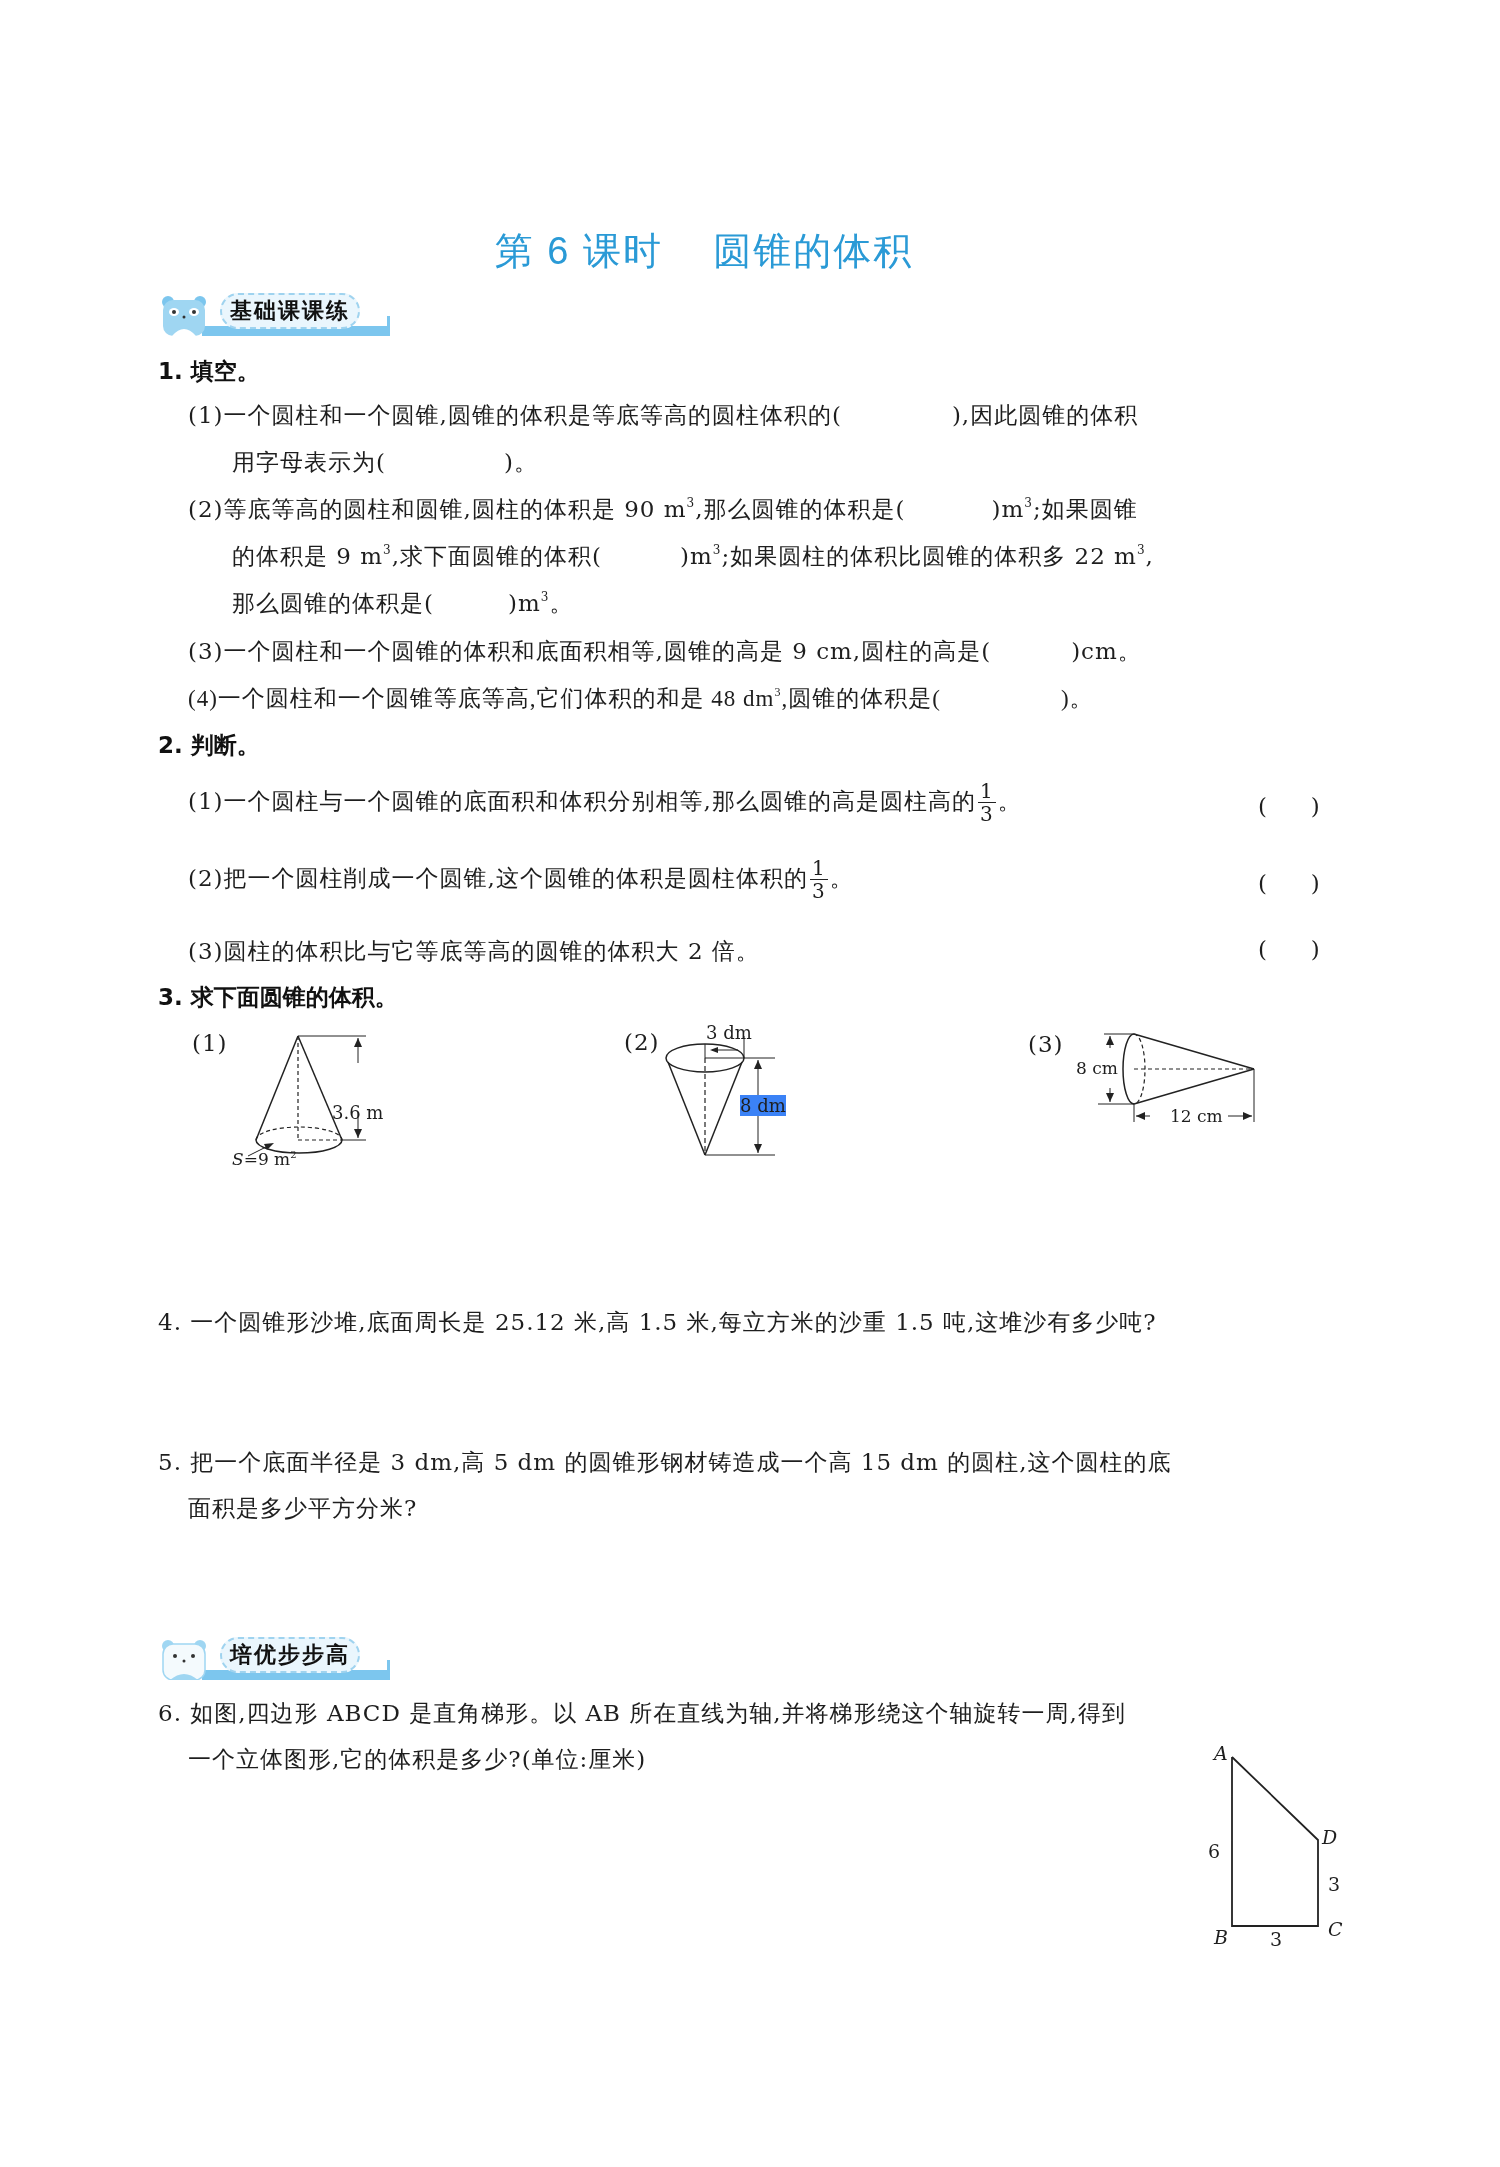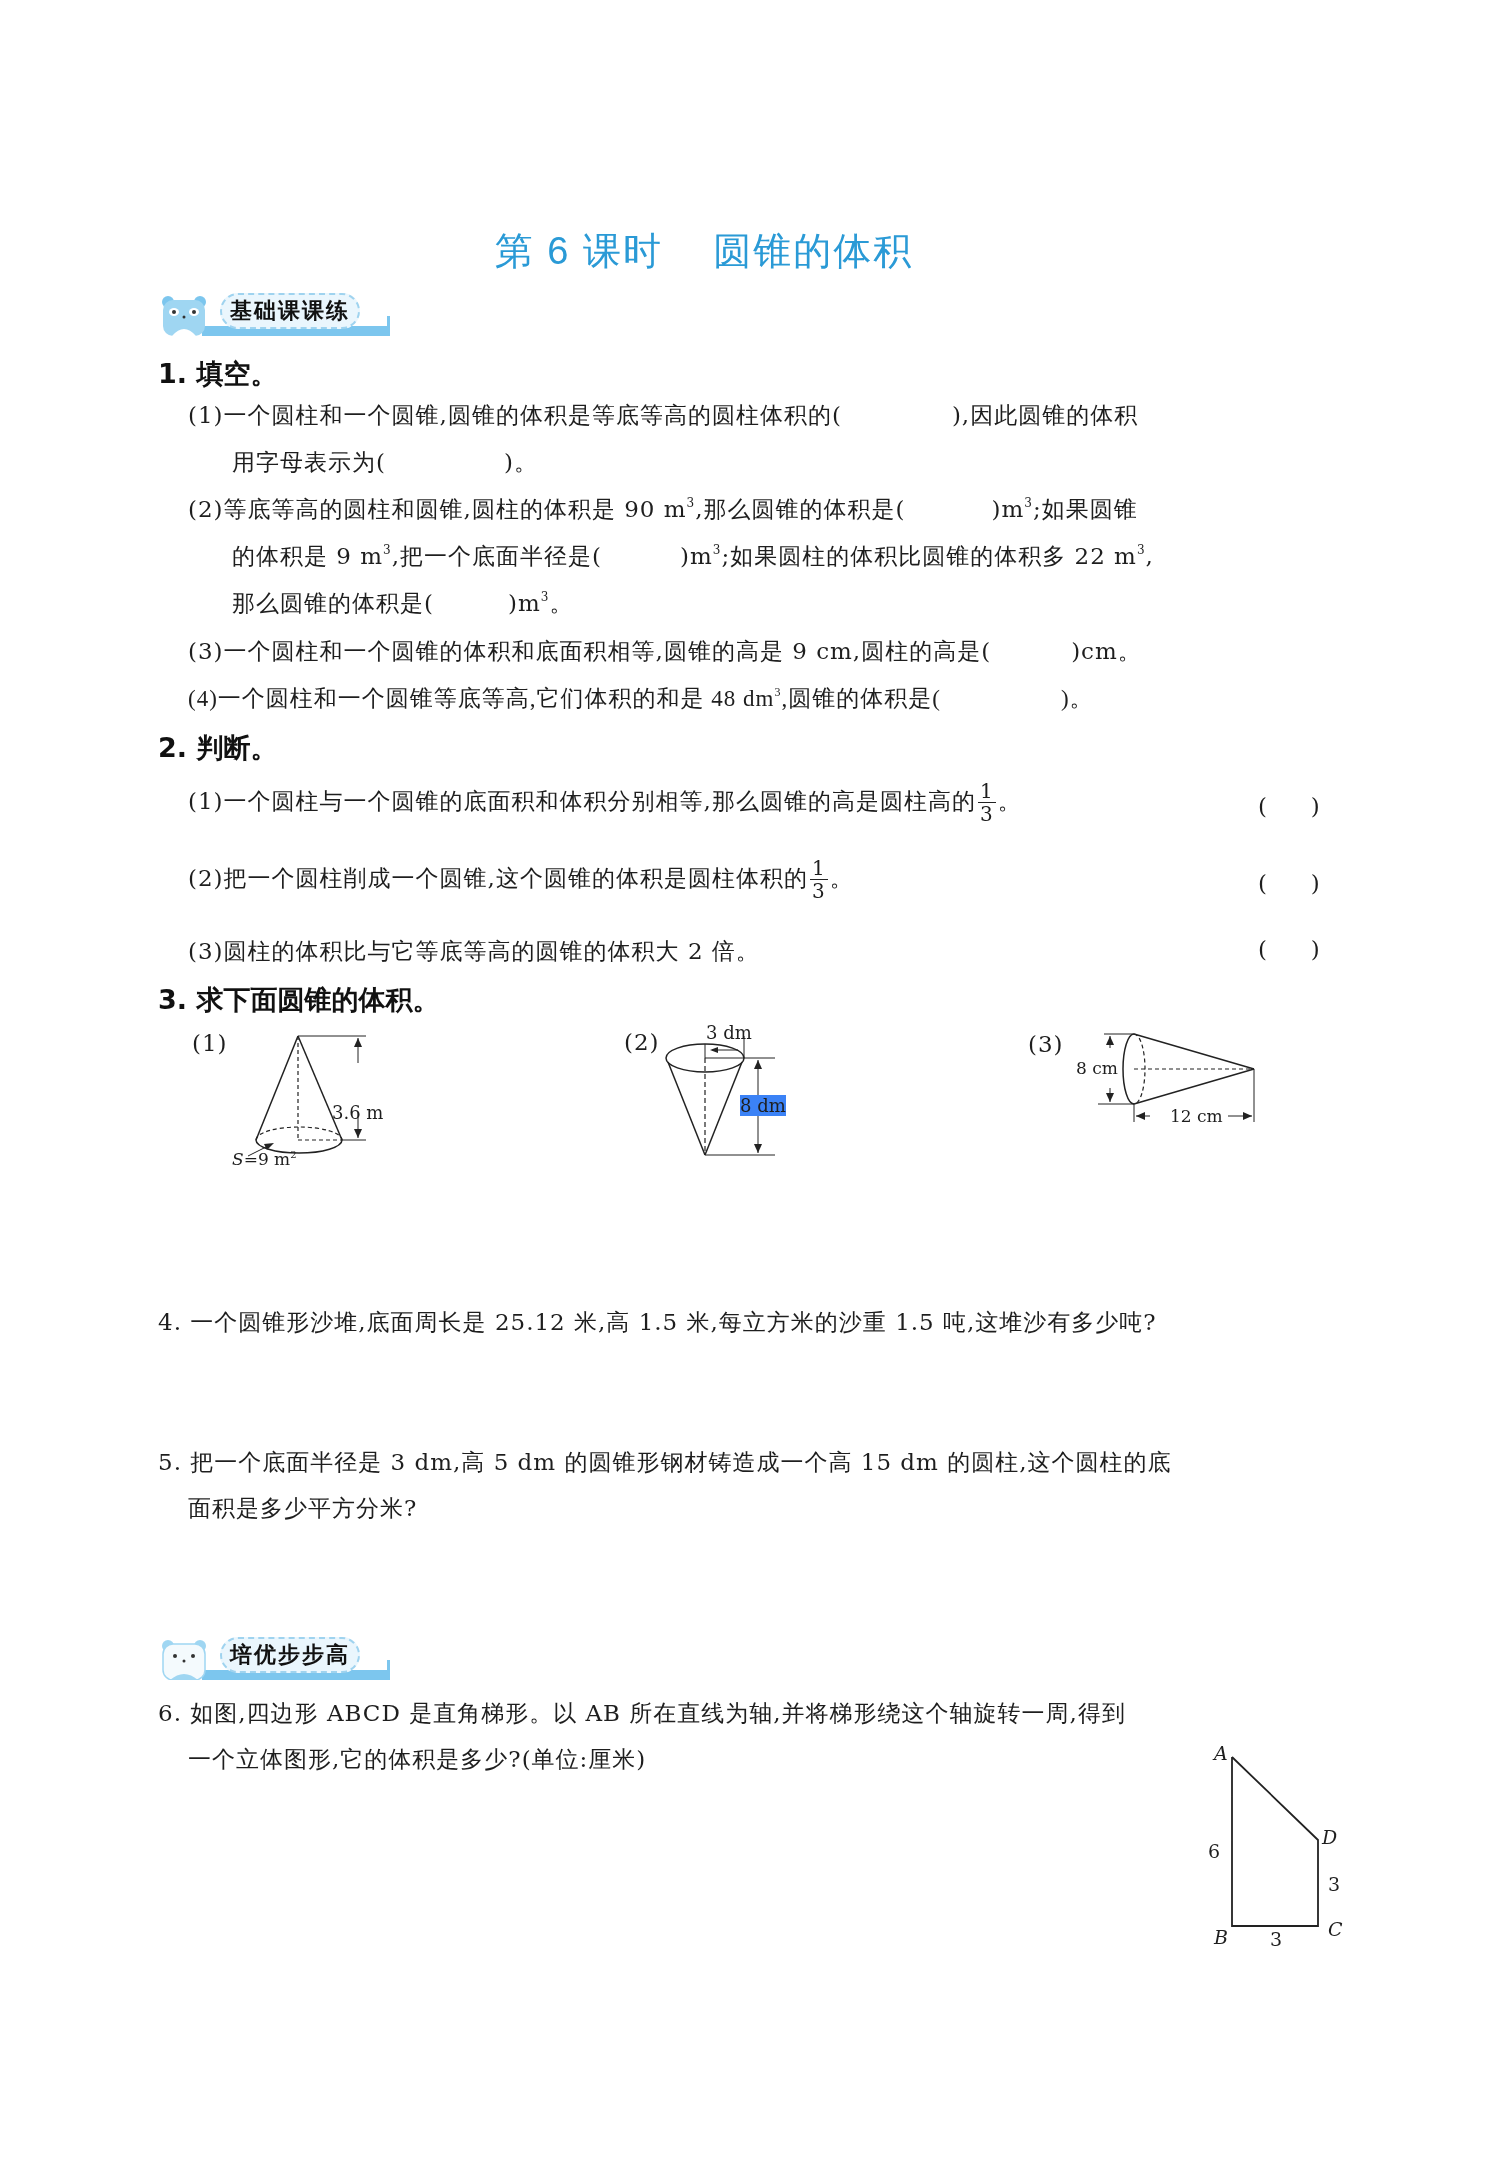--- a/index.html
+++ b/index.html
@@ -24,21 +24,21 @@
     }
     .banner .bear { position: absolute; left: 0; top: 2px; width: 52px; height: 42px; }
     .banner .label {
       position: absolute; left: 60px; top: 1px; height: 32px; padding: 0 8px;
       border: 2px dashed #9fd3ef; border-radius: 18px; background: #eaf6fd;
       font-family: "DejaVu Sans", "Liberation Sans", sans-serif; font-weight: bold;
       font-size: 22px; line-height: 32px; color: #111; letter-spacing: 2px; white-space: nowrap;
     }
     .q-head {
       font-family: "DejaVu Sans", "Liberation Sans", sans-serif;
-      font-weight: bold; font-size: 27px; color: #111; white-space: nowrap;
+      font-weight: bold; font-size: 23px; color: #111; white-space: nowrap;
     }
     .line { font-size: 23px; white-space: nowrap; letter-spacing: 1px; }
     .sup { font-size: 12px; vertical-align: 10px; }
     .blank { display: inline-block; }
     .frac {
       display: inline-block; vertical-align: middle; text-align: center; font-size: 20px; line-height: 22px;
       margin: 0 2px;
     }
     .frac .num { display: block; border-bottom: 1.5px solid #222; padding: 0 2px; }
     .frac .den { display: block; }
@@ -71,21 +71,21 @@
   <span>(1)一个圆柱和一个圆锥,圆锥的体积是等底等高的圆柱体积的(</span><span class="blank" style="width:110px"></span><span>),因此圆锥的体积</span>
 </div>
 <div class="abs line" style="left:232px; top:447px;">
   <span>用字母表示为(</span><span class="blank" style="width:118px"></span><span>)。</span>
 </div>
 
 <div class="abs line" style="left:188px; top:494px;">
   <span>(2)等底等高的圆柱和圆锥,圆柱的体积是 90 m</span><span class="sup">3</span><span>,那么圆锥的体积是(</span><span class="blank" style="width:86px"></span><span>)m</span><span class="sup">3</span><span>;如果圆锥</span>
 </div>
 <div class="abs line" style="left:232px; top:541px;">
-  <span>的体积是 9 m</span><span class="sup">3</span><span>,把一个底面半径是(</span><span class="blank" style="width:78px"></span><span>)m</span><span class="sup">3</span><span>;如果圆柱的体积比圆锥的体积多 22 m</span><span class="sup">3</span><span>,</span>
+  <span>的体积是 9 m</span><span class="sup">3</span><span>,求下面圆锥的体积(</span><span class="blank" style="width:78px"></span><span>)m</span><span class="sup">3</span><span>;如果圆柱的体积比圆锥的体积多 22 m</span><span class="sup">3</span><span>,</span>
 </div>
 <div class="abs line" style="left:232px; top:588px;">
   <span>那么圆锥的体积是(</span><span class="blank" style="width:74px"></span><span>)m</span><span class="sup">3</span><span>。</span>
 </div>
 
 <div class="abs line" style="left:188px; top:636px;">
   <span>(3)一个圆柱和一个圆锥的体积和底面积相等,圆锥的高是 9 cm,圆柱的高是(</span><span class="blank" style="width:80px"></span><span>)cm。</span>
 </div>
 <div class="abs line" style="left:188px; top:683px;font-family:Liberation Serif, serif;">
   <span>(4)一个圆柱和一个圆锥等底等高,它们体积的和是 48 dm</span><span class="sup">3</span><span>,圆锥的体积是(</span><span class="blank" style="width:120px"></span><span>)。</span>

